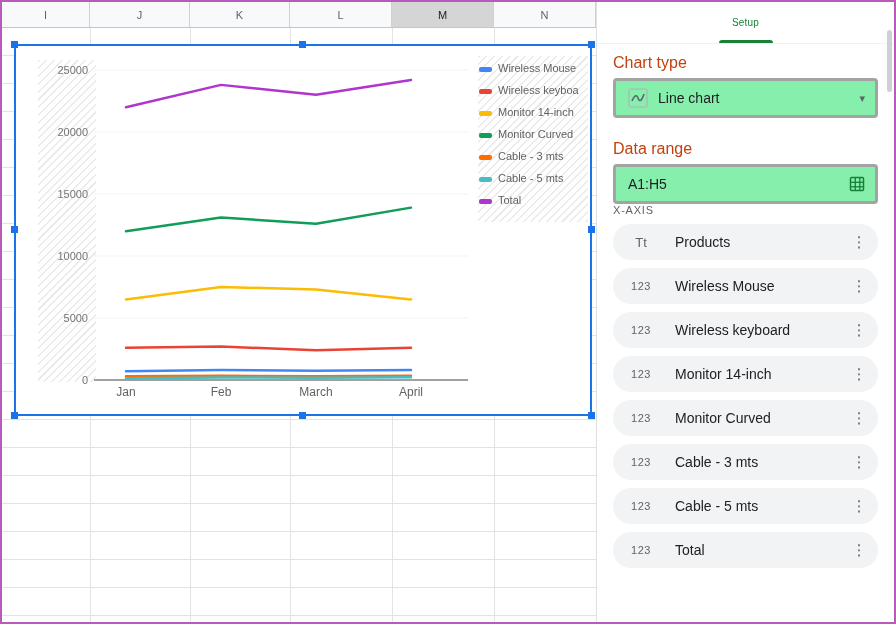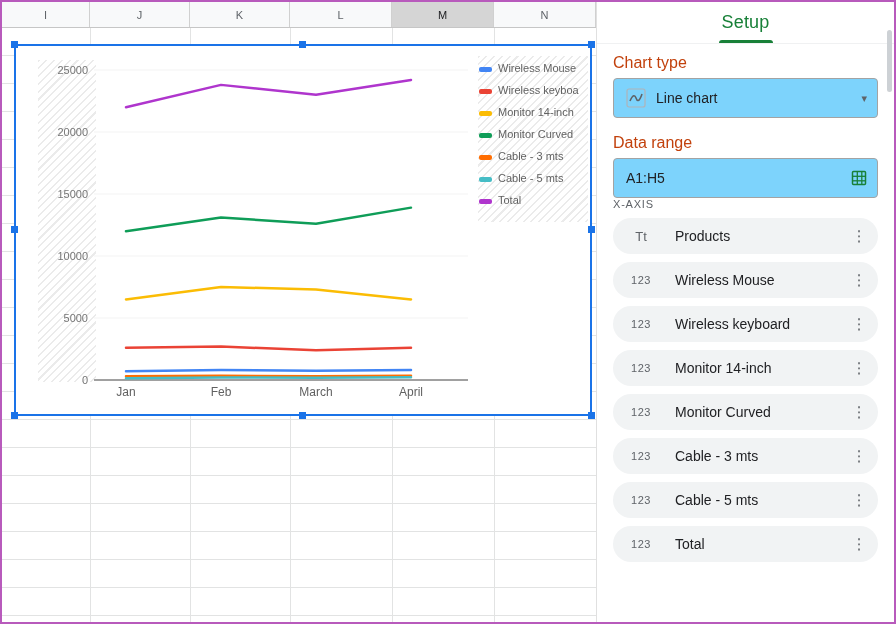--- a/index.html
+++ b/index.html
@@ -47,34 +47,34 @@
   .h-bl{left:-5px;bottom:-5px}.h-bc{left:50%;margin-left:-4px;bottom:-5px}.h-br{right:-5px;bottom:-5px}
 
   
   .panel{
     position:absolute; left:594px; top:0; width:298px; height:100%;
     background:#fff; border-left:1px solid #e0e0e0;
   }
   .tabs{ display:flex; height:42px; border-bottom:1px solid #f0f1f2; }
   .tab{
     position:relative; flex:1; display:flex; align-items:center; justify-content:center;
-    font-size:18px; font-weight:500; letter-spacing:.2px; color:#3c4043; cursor:pointer;text-align:right;
+    font-size:10px; font-weight:500; letter-spacing:.2px; color:#3c4043; cursor:pointer;text-align:right;
   }
   .tab.active{ color:var(--accent-green,#188038); }
   .tab.active .underline{
     position:absolute; bottom:0; left:50%; transform:translateX(-50%);
     width:54px; height:3px; border-radius:3px 3px 0 0; background:var(--accent-green,#188038);
   }
   .panel-body{ padding:10px 16px 0 16px; }
   .field-label{ font-size:16px; color:#c2410c; margin-bottom:6px; }
-  .mt{ margin-top:16px; }
+  .mt{ margin-top:22px; }
   .select,.input{
-    height:40px; border:1px solid #a3a3a3; border-radius:4px;
+    height:40px; border:3px solid #a3a3a3; border-radius:4px;
     display:flex; align-items:center; padding:0 10px 0 12px; gap:10px;
-    font-size:14px; color:#202124; background:#7dd3fc;
+    font-size:14px; color:#202124; background:#86efac;
   }
   .caret{ margin-left:auto; color:#5f6368; font-size:11px; }
   .input .val{ font-size:14px; color:#202124; }
   .input svg{ margin-left:auto; }
   .section-label{
     font-size:11px; font-weight:500; letter-spacing:.8px; color:#5f6368;
   }
   .pill{
     margin-top:8px; height:36px; border-radius:18px; background:var(--pill-bg,#f1f3f4);
     display:flex; align-items:center; padding:0 6px 0 14px; gap:20px;

